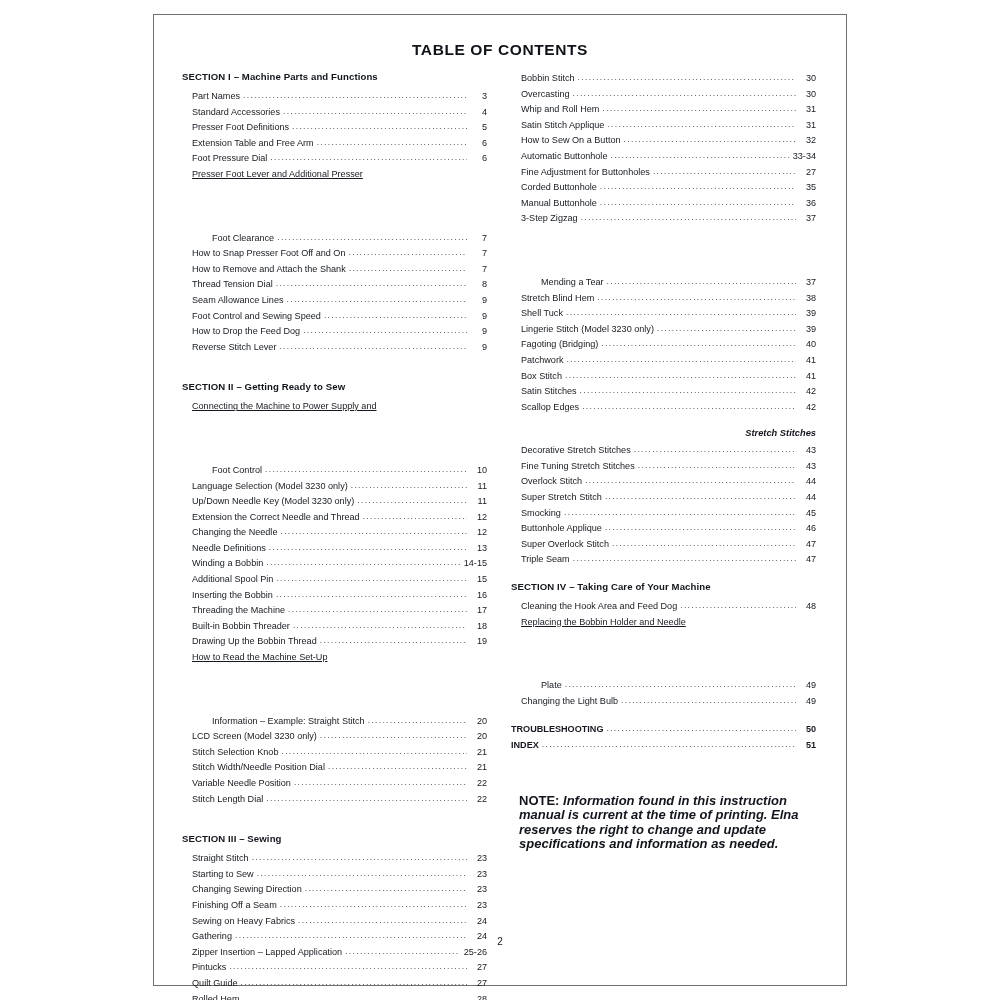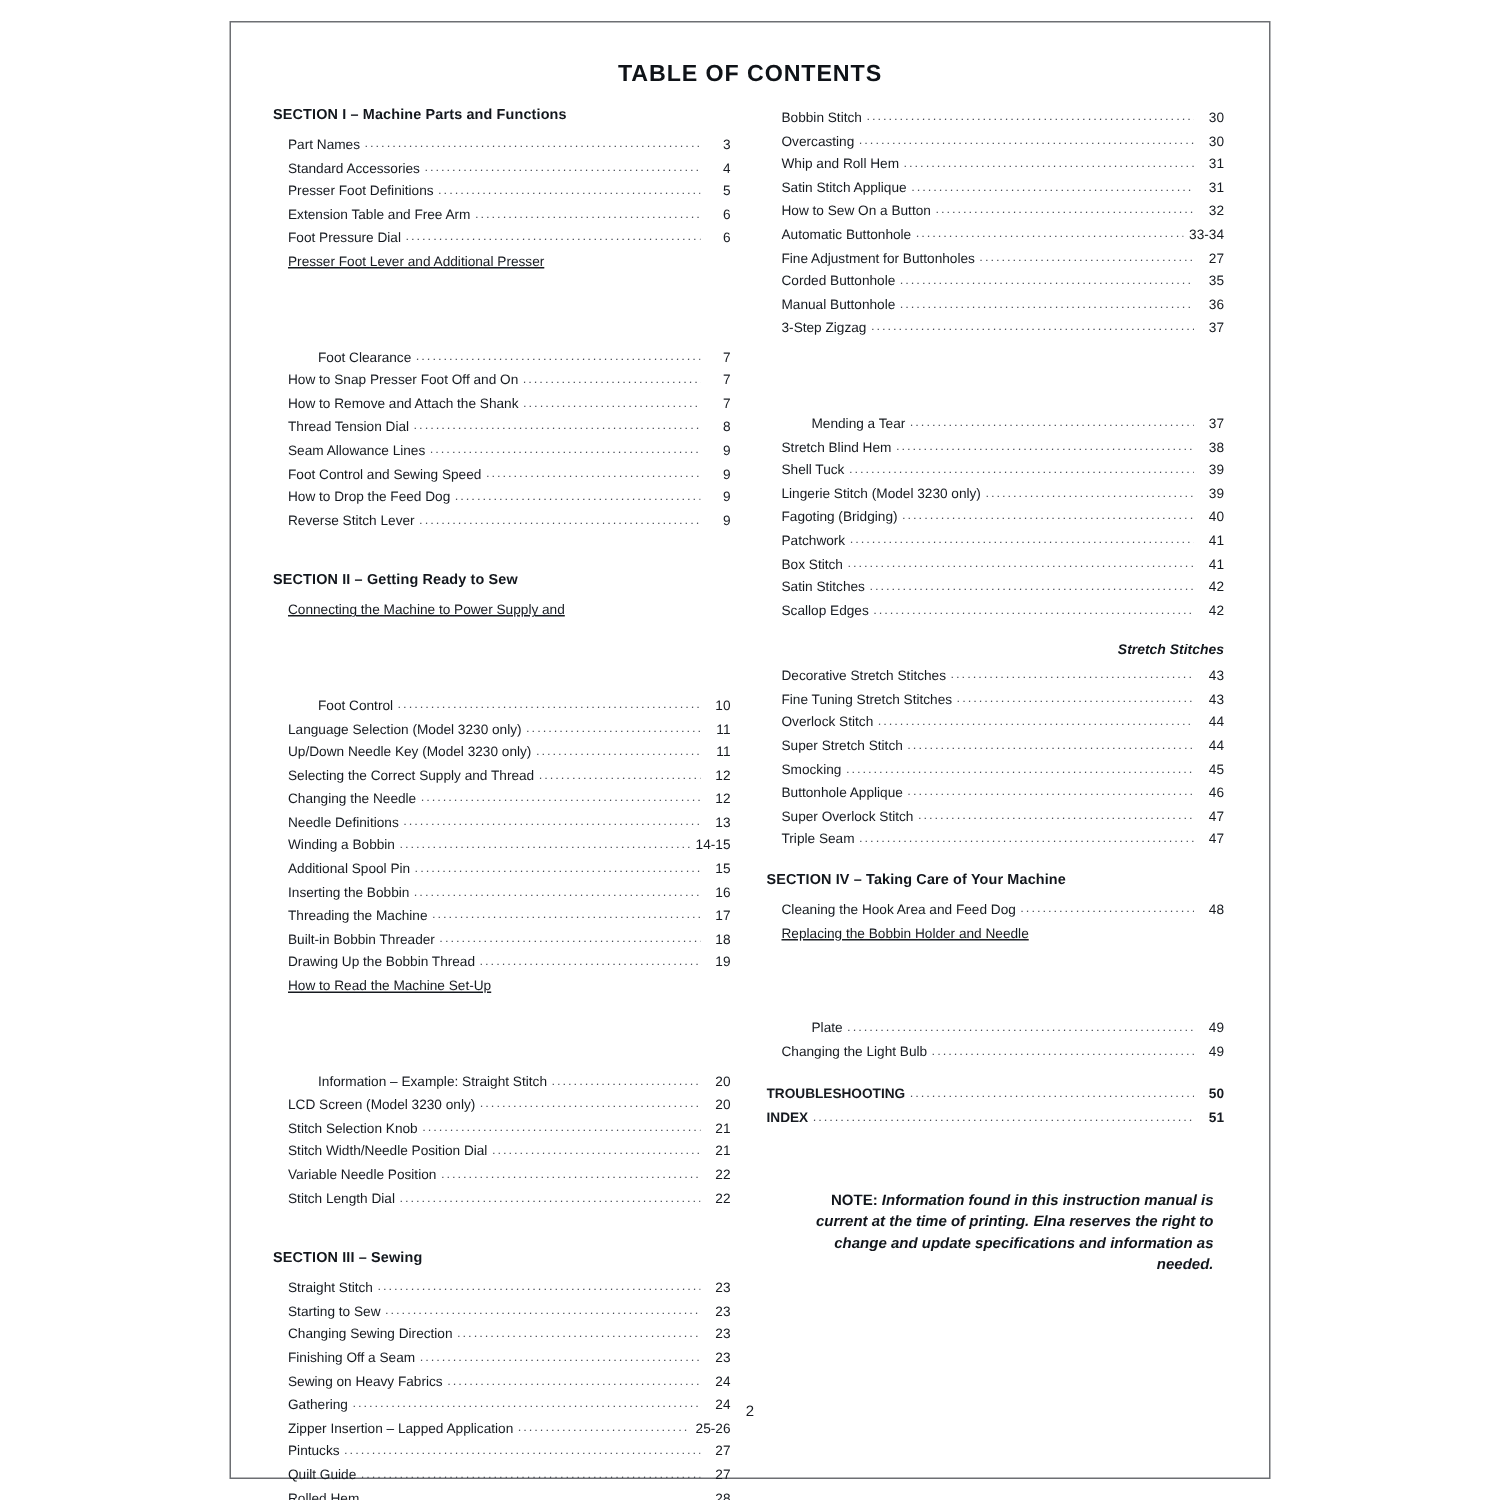--- a/index.html
+++ b/index.html
@@ -114,27 +114,26 @@
     font-size: 9.1px;
     line-height: 15.6px;
     padding-left: 10px;
     color: #161a20;
     text-decoration: underline;
   }
   .entry.bold .lbl, .entry.bold .pg { font-weight: bold; }
   .note {
     margin-top: 40px;
     padding-left: 8px;
-    font-size: 10px;
+    font-size: 13px;
     line-height: 14.5px;
     font-weight: bold;
     font-style: italic;
     color: #12161c;
     max-width: 290px;
-    text-align: right;
   }
   .note .note-label {
     font-style: normal;
   }
   .page-number {
     position: absolute;
     left: 0;
     right: 0;
     bottom: 38px;
     text-align: center;
@@ -239,21 +238,21 @@
                 <span class="lbl">Language Selection (Model 3230 only)</span>
                 <span class="dots">.........................................................................................</span>
                 <span class="pg">11</span>
               </div>
               <div class="entry indent-1">
                 <span class="lbl">Up/Down Needle Key (Model 3230 only)</span>
                 <span class="dots">.........................................................................................</span>
                 <span class="pg">11</span>
               </div>
               <div class="entry indent-1">
-                <span class="lbl">Selecting the Correct Supply and Thread</span>
+                <span class="lbl">Extension the Correct Needle and Thread</span>
                 <span class="dots">.........................................................................................</span>
                 <span class="pg">12</span>
               </div>
               <div class="entry indent-1">
                 <span class="lbl">Changing the Needle</span>
                 <span class="dots">.........................................................................................</span>
                 <span class="pg">12</span>
               </div>
               <div class="entry indent-1">
                 <span class="lbl">Needle Definitions</span>

